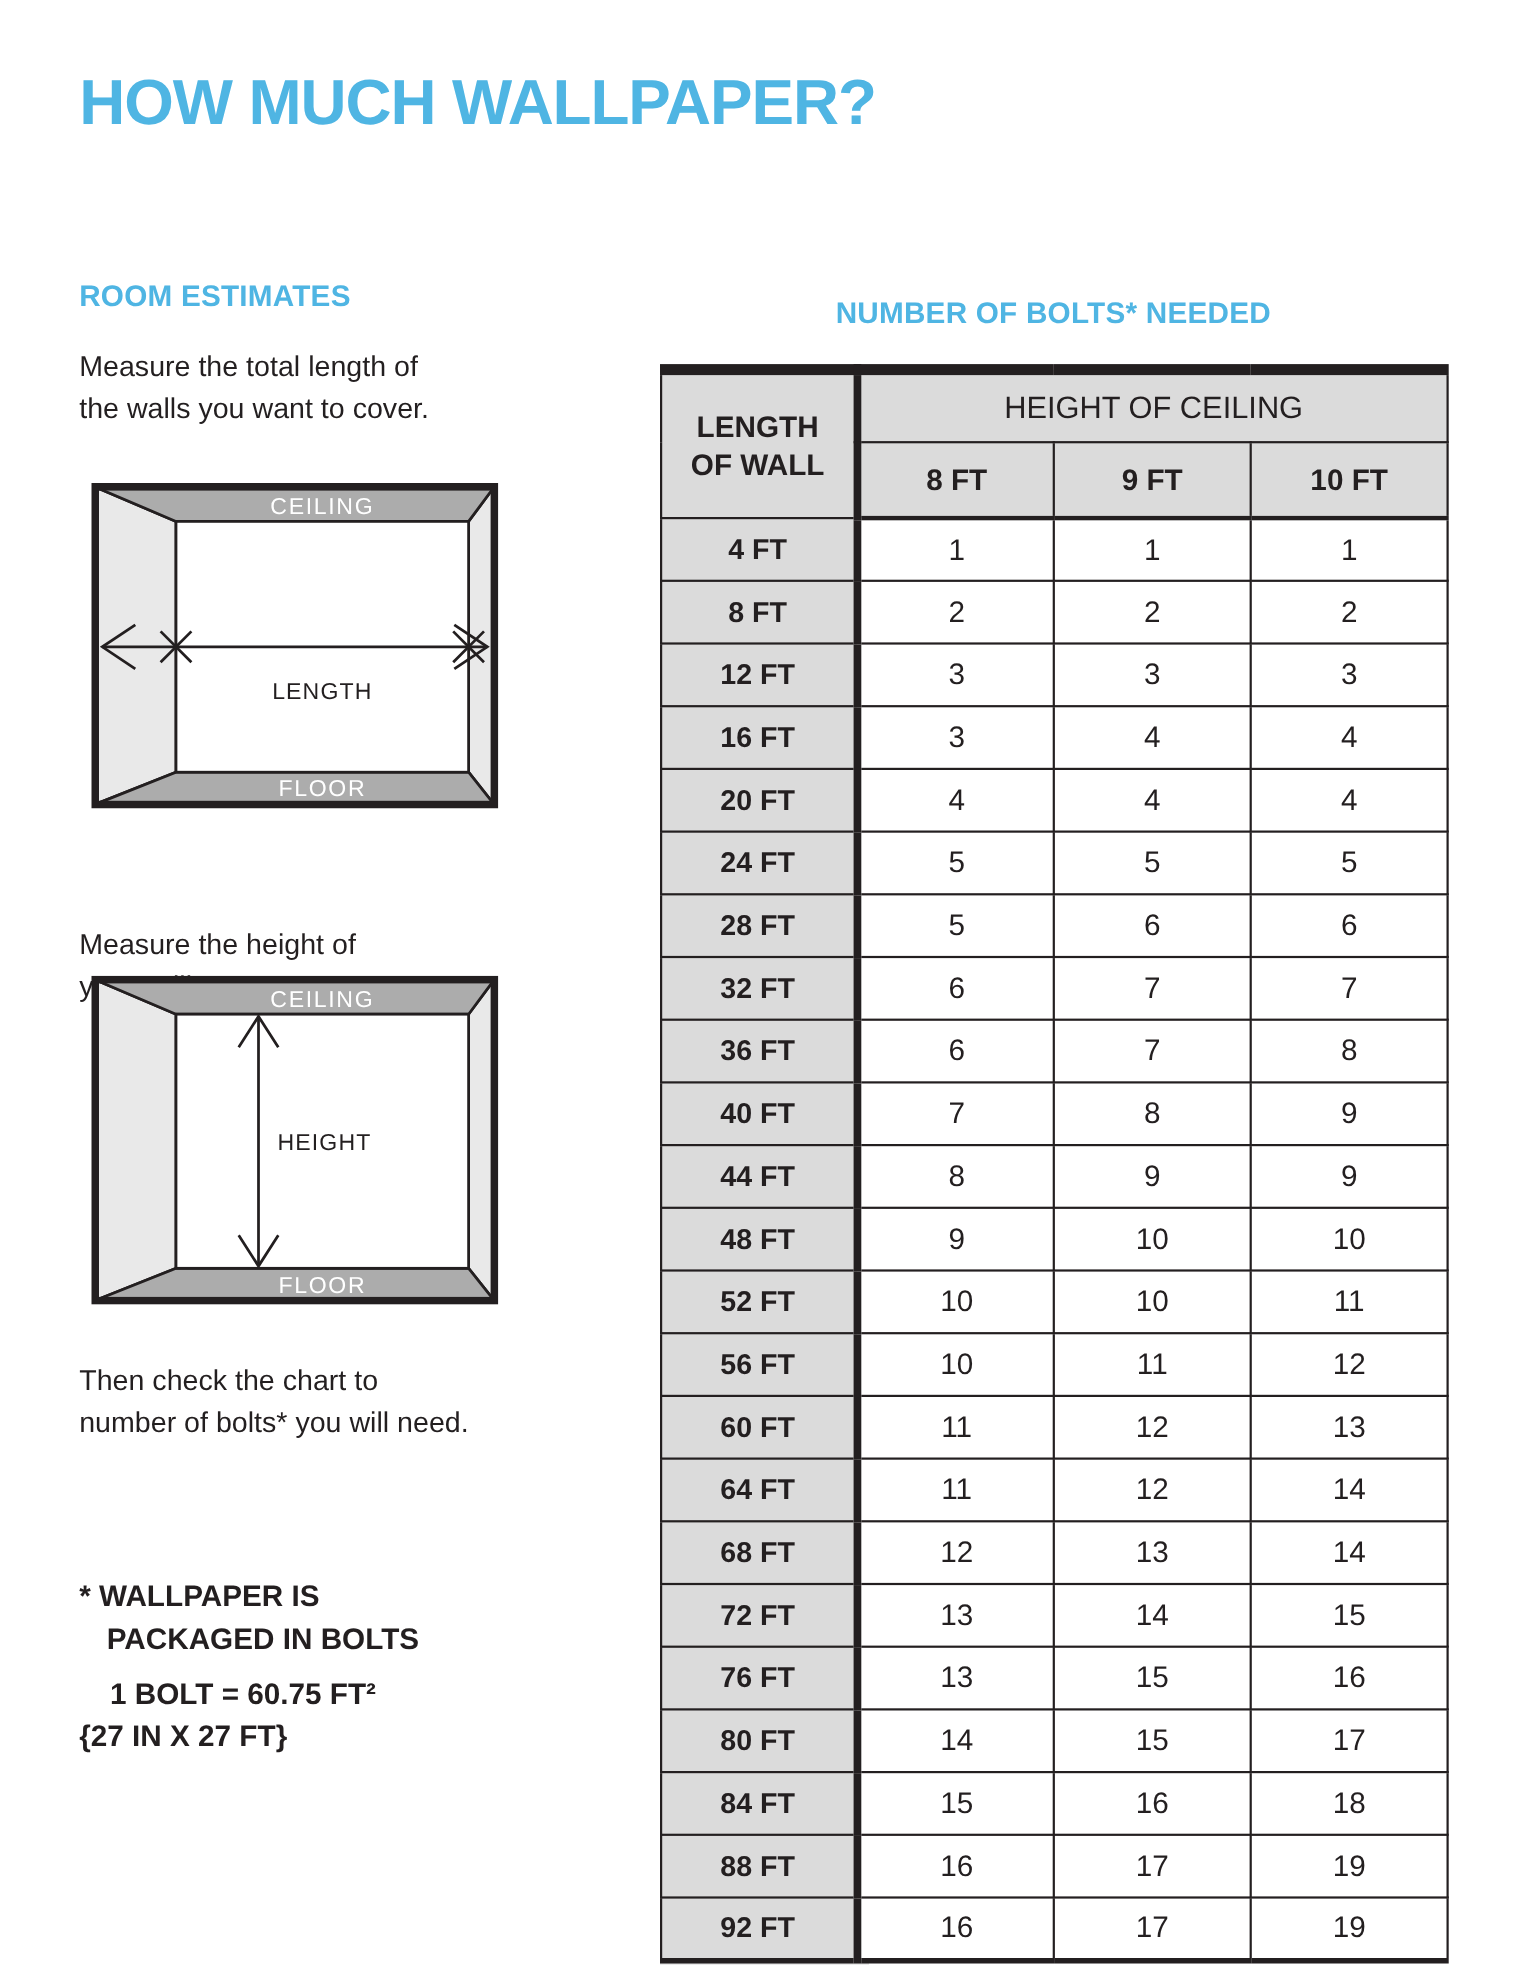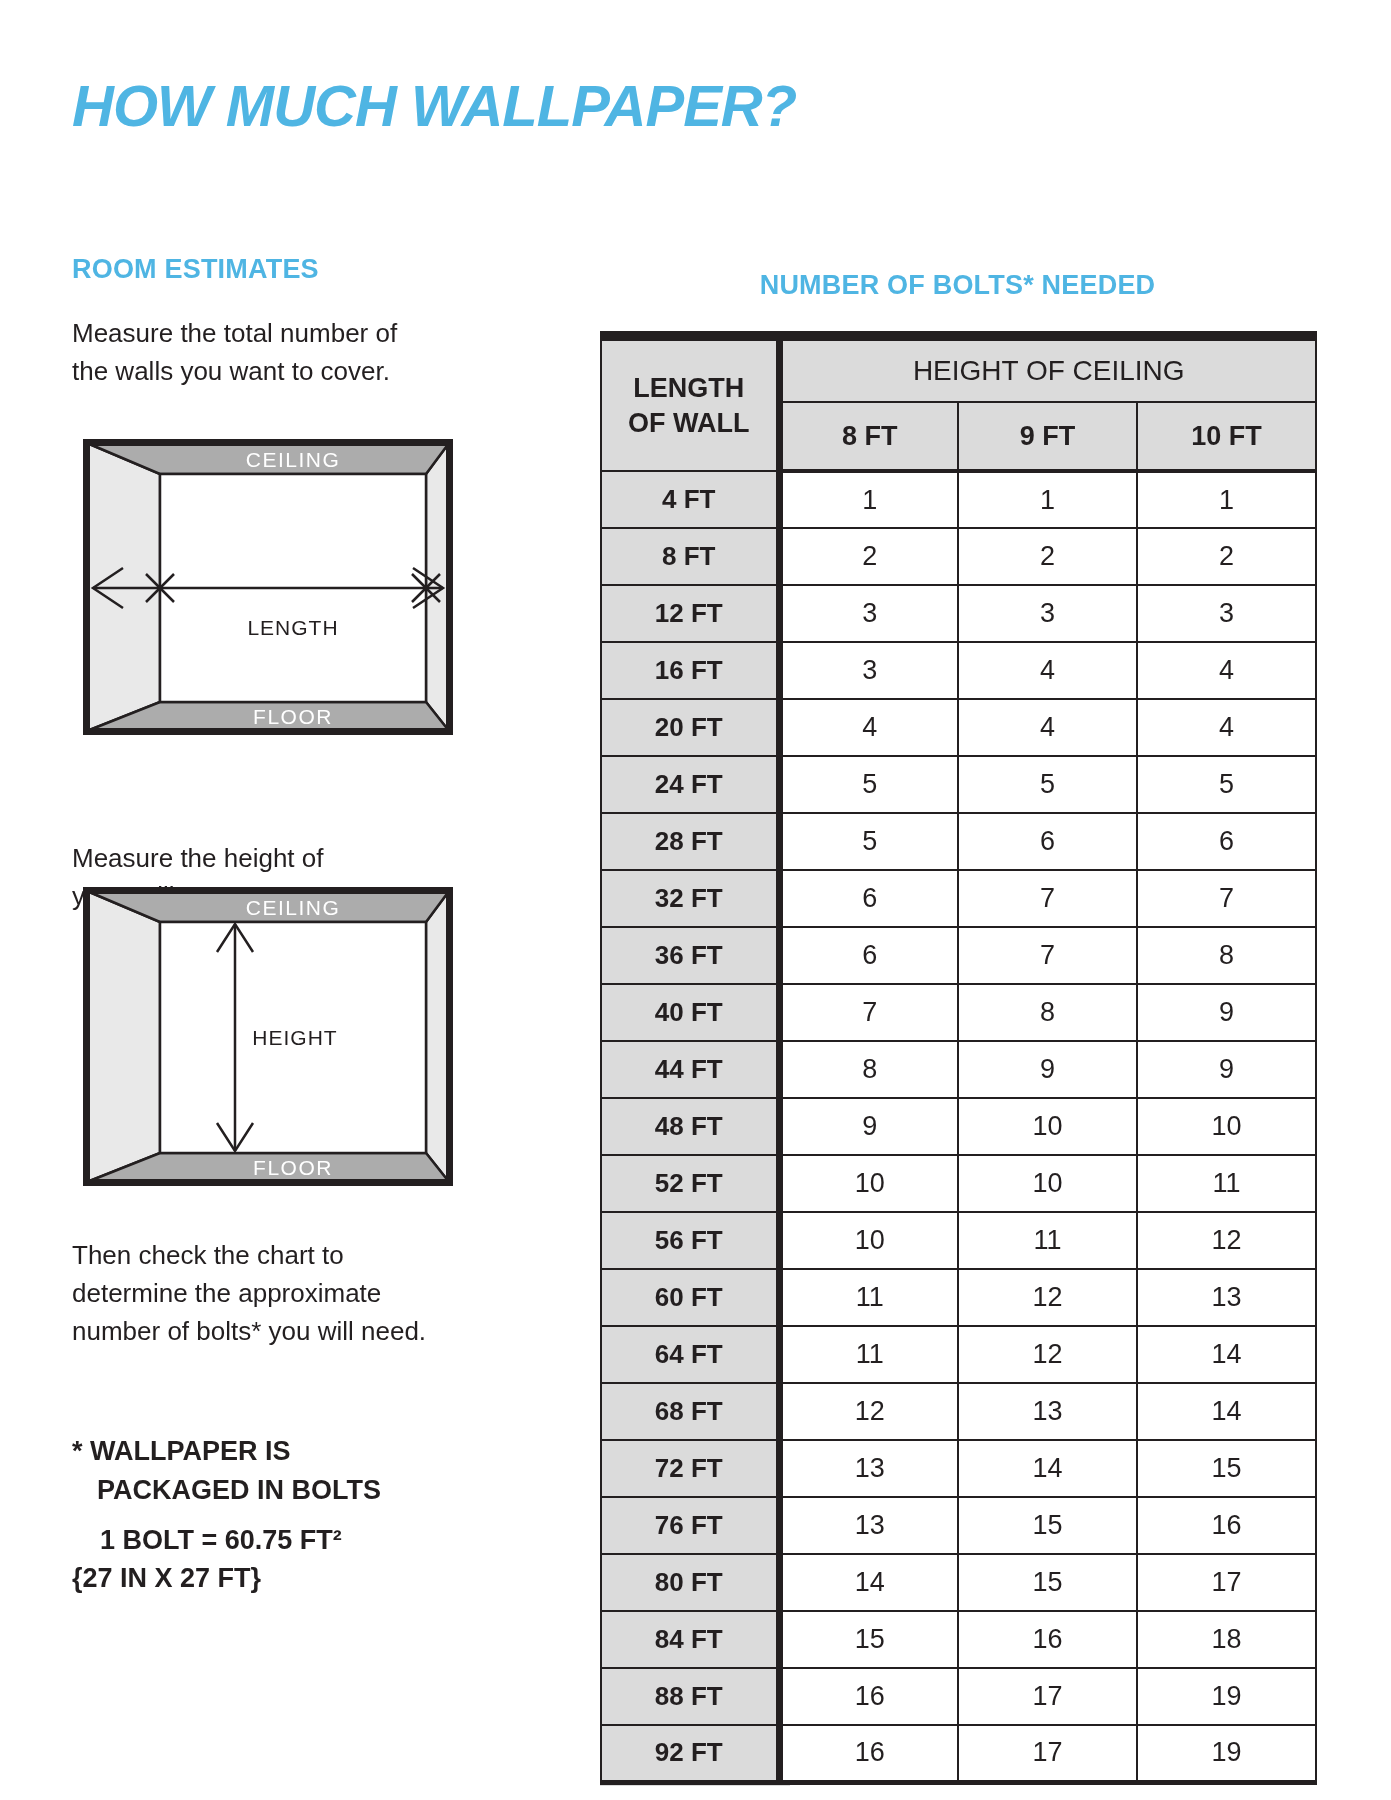--- a/index.html
+++ b/index.html
@@ -12,22 +12,22 @@
   }
   html,body{margin:0;padding:0;}
   body{
     width:1391px;height:1800px;position:relative;background:#ffffff;
     font-family:"Liberation Sans",sans-serif;color:var(--ink);
     overflow:hidden;
   }
   .abs{position:absolute;}
   
   #page-title{
-    left:72px;top:72px;font-size:58px;font-weight:bold;color:var(--accent);
-    letter-spacing:-1px;white-space:nowrap;font-style:italic;
+    left:72px;top:60px;font-size:58px;font-weight:bold;color:var(--accent);
+    letter-spacing:-1px;white-space:nowrap;
   }
   .section-heading{
     font-size:27px;font-weight:bold;color:var(--accent);letter-spacing:0.2px;white-space:nowrap;
   }
   #room-heading{left:72px;top:254px;}
   #table-heading{left:600px;top:270px;width:715px;text-align:center;}
   
   .body-text{font-size:26px;line-height:38px;color:var(--ink);}
   #step1{left:72px;top:314px;}
   #step2{left:72px;top:791px;margin-top:48px;}
@@ -88,21 +88,21 @@
   #bolts-table tr.data-row:last-child td{border-bottom:5px solid var(--line);}
 </style>
 </head>
 <body>
 
 <div class="abs" id="page-title">HOW MUCH WALLPAPER?</div>
 
 <div class="abs section-heading" id="room-heading">ROOM ESTIMATES</div>
 
 <div class="abs body-text" id="step1">
-  <div>Measure the total number of</div>
+  <div>Measure the total length of</div>
   <div>the walls you want to cover.</div>
 </div>
 
 <svg class="abs room-diagram" id="diagram1" width="370" height="296" viewBox="0 0 370 296" xmlns="http://www.w3.org/2000/svg">
   <polygon class="wall" points="4,4 77,35 77,263 4,292"></polygon>
   <polygon class="wall" points="366,4 343,35 343,263 366,292"></polygon>
   <polygon class="ceil" points="4,4 366,4 343,35 77,35"></polygon>
   <polygon class="floor" points="4,292 366,292 343,263 77,263"></polygon>
   <rect class="back" x="77" y="35" width="266" height="228"></rect>
   <g class="dim">
@@ -135,21 +135,20 @@
     <path d="M134,236 L152,264 L170,236"></path>
   </g>
   <rect class="frame" x="3.5" y="3.5" width="363" height="292"></rect>
   <text class="band-label" x="210" y="28">CEILING</text>
   <text class="band-label" x="210" y="288">FLOOR</text>
   <text class="dim-label" x="212" y="158">HEIGHT</text>
 </svg>
 
 <div class="abs body-text" id="step3">
   <div>Then check the chart to</div>
-  <div>determine the approximate</div>
   <div>number of bolts* you will need.</div>
 </div>
 
 <div class="abs note-text" id="footnote">
   <div>* WALLPAPER IS</div>
   <div class="indent">PACKAGED IN BOLTS</div>
 </div>
 
 <div class="abs note-text" id="bolt-eq">1 BOLT = 60.75 FT²</div>
 <div class="abs note-text" id="bolt-dim">{27 IN X 27 FT}</div>

